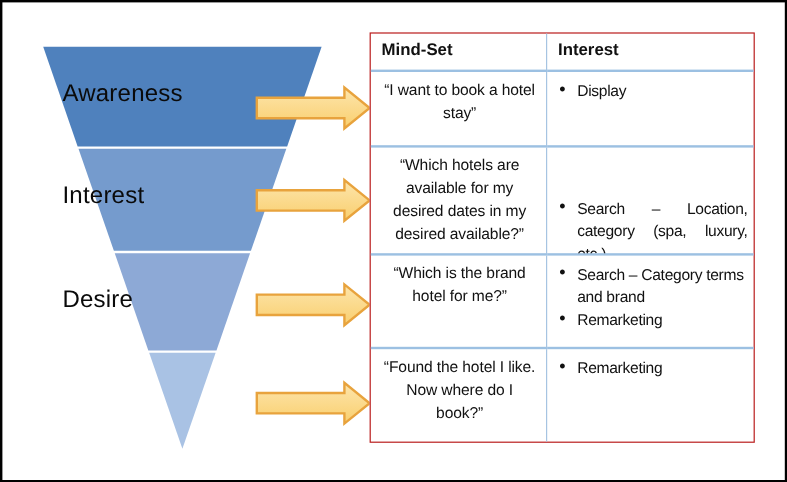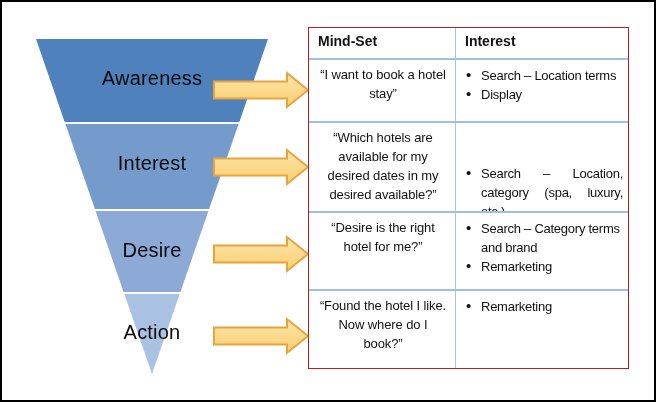--- a/index.html
+++ b/index.html
@@ -18,21 +18,21 @@
   .diagram-svg {
     position: absolute;
     left: 0; top: 0;
     width: 652px; height: 398px;
   }
 
   .funnel-label {
     position: absolute;
     left: 50px;
     width: 200px;
-    text-align: center;
+    text-align: left;
     font-size: 20px;
     line-height: 24px;
     color: #0a0a0a;
     letter-spacing: 0.2px;
   }
   .lbl-awareness { top: 64px; }
   .lbl-interest  { top: 149px; }
   .lbl-desire    { top: 236px; }
   .lbl-action    { top: 318px; }
 
@@ -99,44 +99,42 @@
 
     <polygon points="212,79.5 285,79.5 285,71 306,88 285,105 285,96.5 212,96.5" fill="url(#goldGrad)" stroke-width="2" stroke-linejoin="miter" stroke="#E8A33D"></polygon>
     <polygon points="212,156.5 285,156.5 285,148 306,165 285,182 285,173.5 212,173.5" fill="url(#goldGrad)" stroke-width="2" stroke-linejoin="miter" stroke="#E8A33D"></polygon>
     <polygon points="212,243.5 285,243.5 285,235 306,252 285,269 285,260.5 212,260.5" fill="url(#goldGrad)" stroke-width="2" stroke-linejoin="miter" stroke="#E8A33D"></polygon>
     <polygon points="212,325.5 285,325.5 285,317 306,334 285,351 285,342.5 212,342.5" fill="url(#goldGrad)" stroke-width="2" stroke-linejoin="miter" stroke="#E8A33D"></polygon>
   </svg>
 
   <div class="funnel-label lbl-awareness">Awareness</div>
   <div class="funnel-label lbl-desire">Desire</div>
   <div class="funnel-label lbl-interest">Interest</div>
-  <div class="funnel-label lbl-action">Action</div>
 
   <div class="mtable">
     <div class="cell c1 hrow head">Mind-Set</div>
     <div class="cell hrow head">Interest</div>
 
     <div class="cell c1 hrow mindset">“I want to book a hotel stay”</div>
     <div class="cell hrow campaign">
       <ul>
-        <li>Search – Location terms</li>
         <li>Display</li>
       </ul>
     </div>
 
     <div class="cell c1 hrow mindset">“Which hotels are available for my desired dates in my desired available?”</div>
     <div class="cell hrow campaign">
       <ul>
         <li class="justify">Search – Location, category (spa, luxury, etc.)</li>
         <li>Display</li>
         <li>Remarketing</li>
       </ul>
     </div>
 
-    <div class="cell c1 hrow mindset">“Desire is the right hotel for me?”</div>
+    <div class="cell c1 hrow mindset">“Which is the brand hotel for me?”</div>
     <div class="cell hrow campaign">
       <ul>
         <li>Search – Category terms and brand</li>
         <li>Remarketing</li>
       </ul>
     </div>
 
     <div class="cell c1 mindset">“Found the hotel I like. Now where do I book?”</div>
     <div class="cell campaign">
       <ul>

